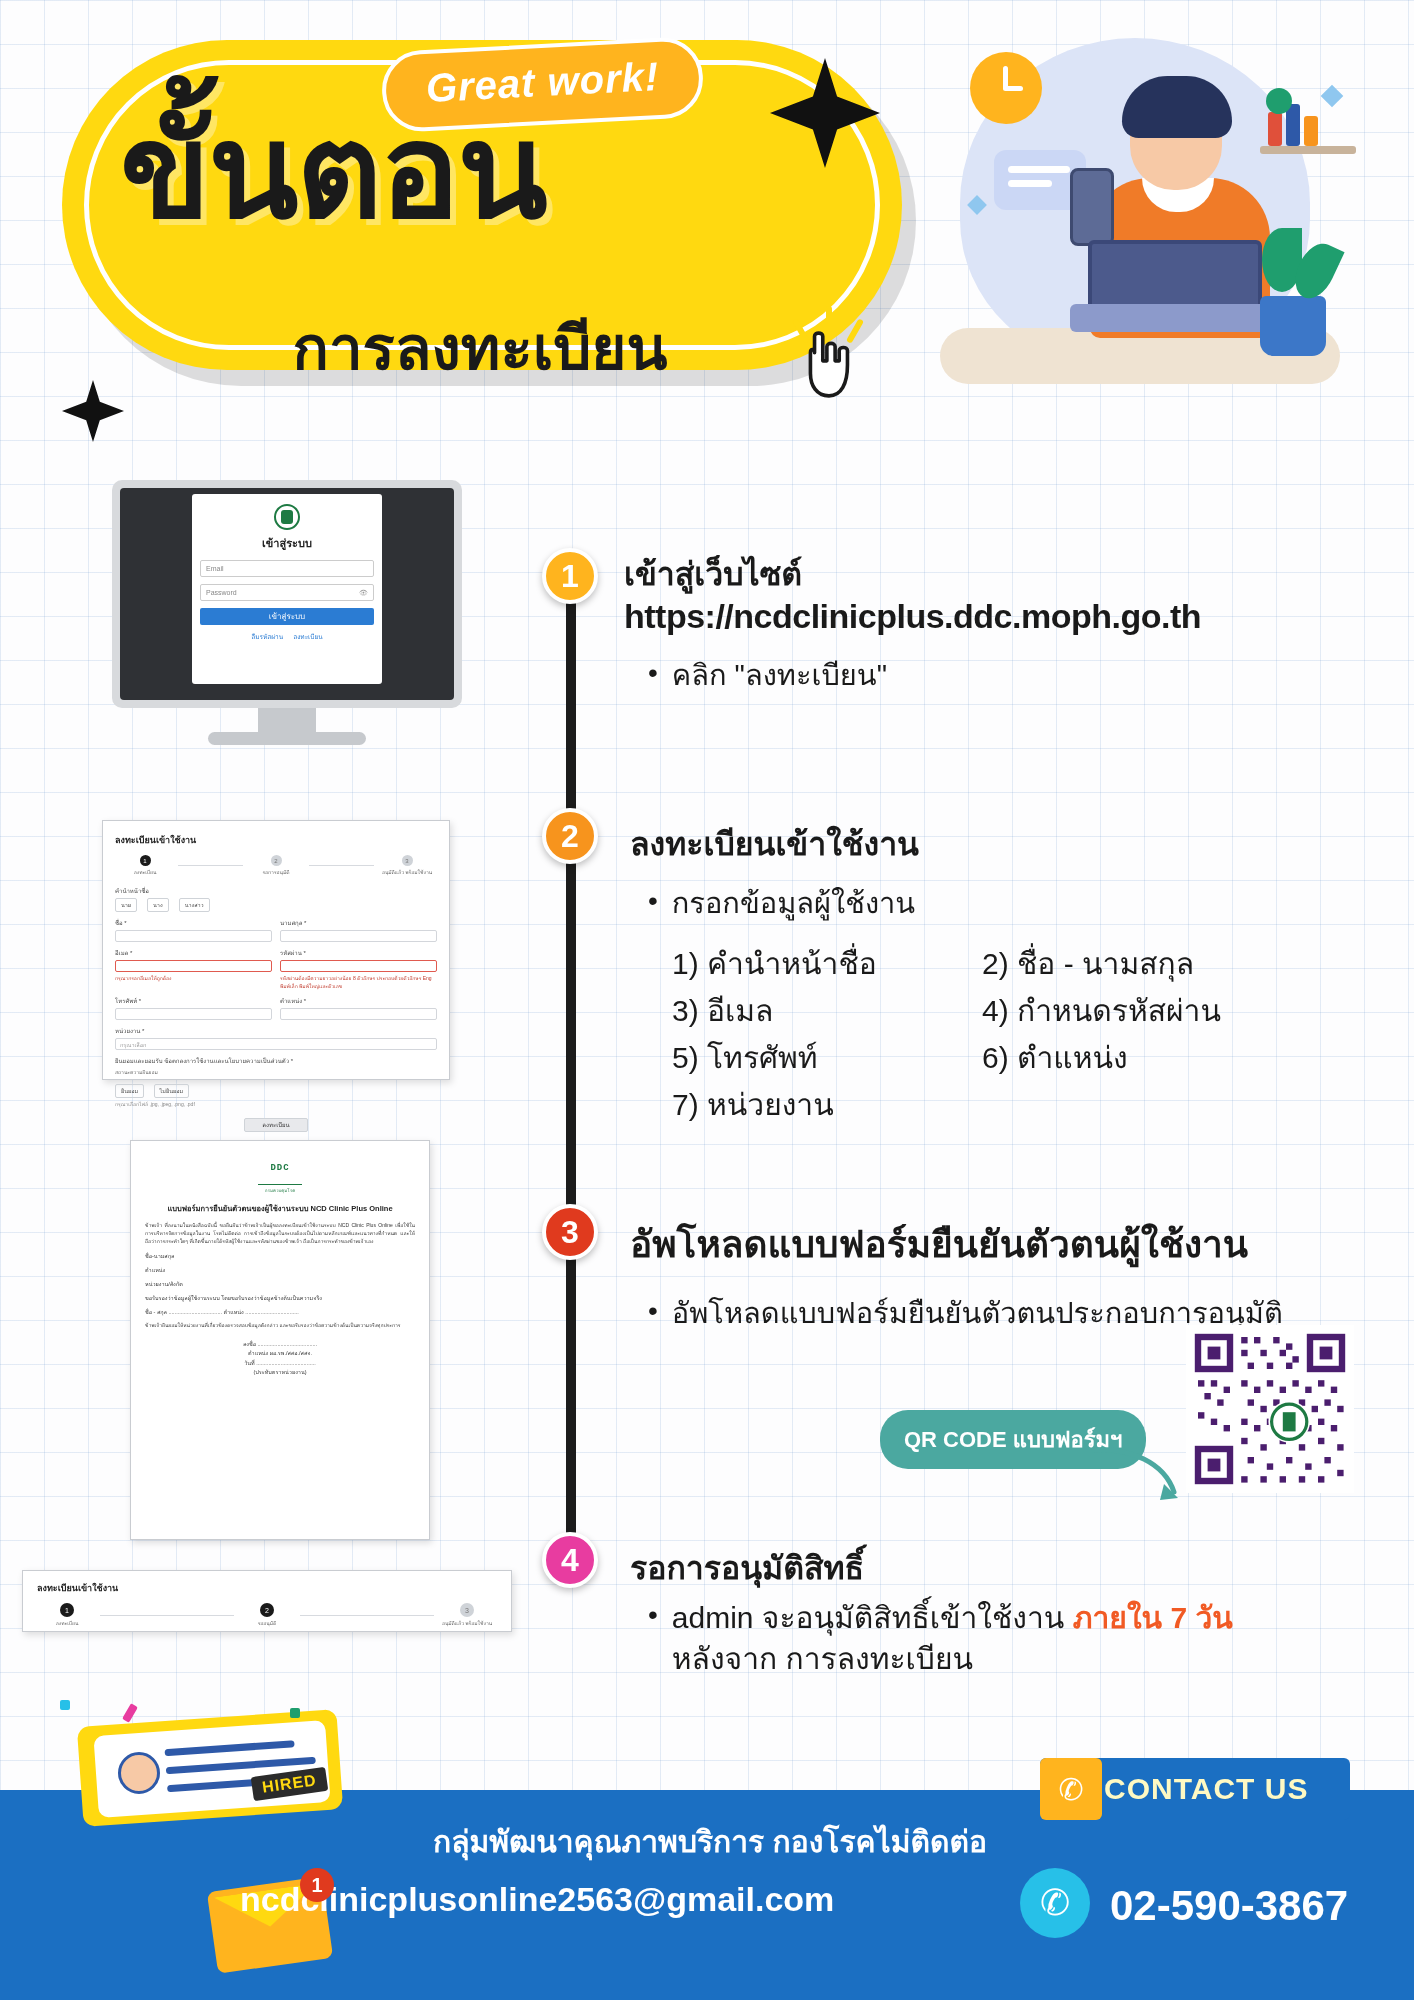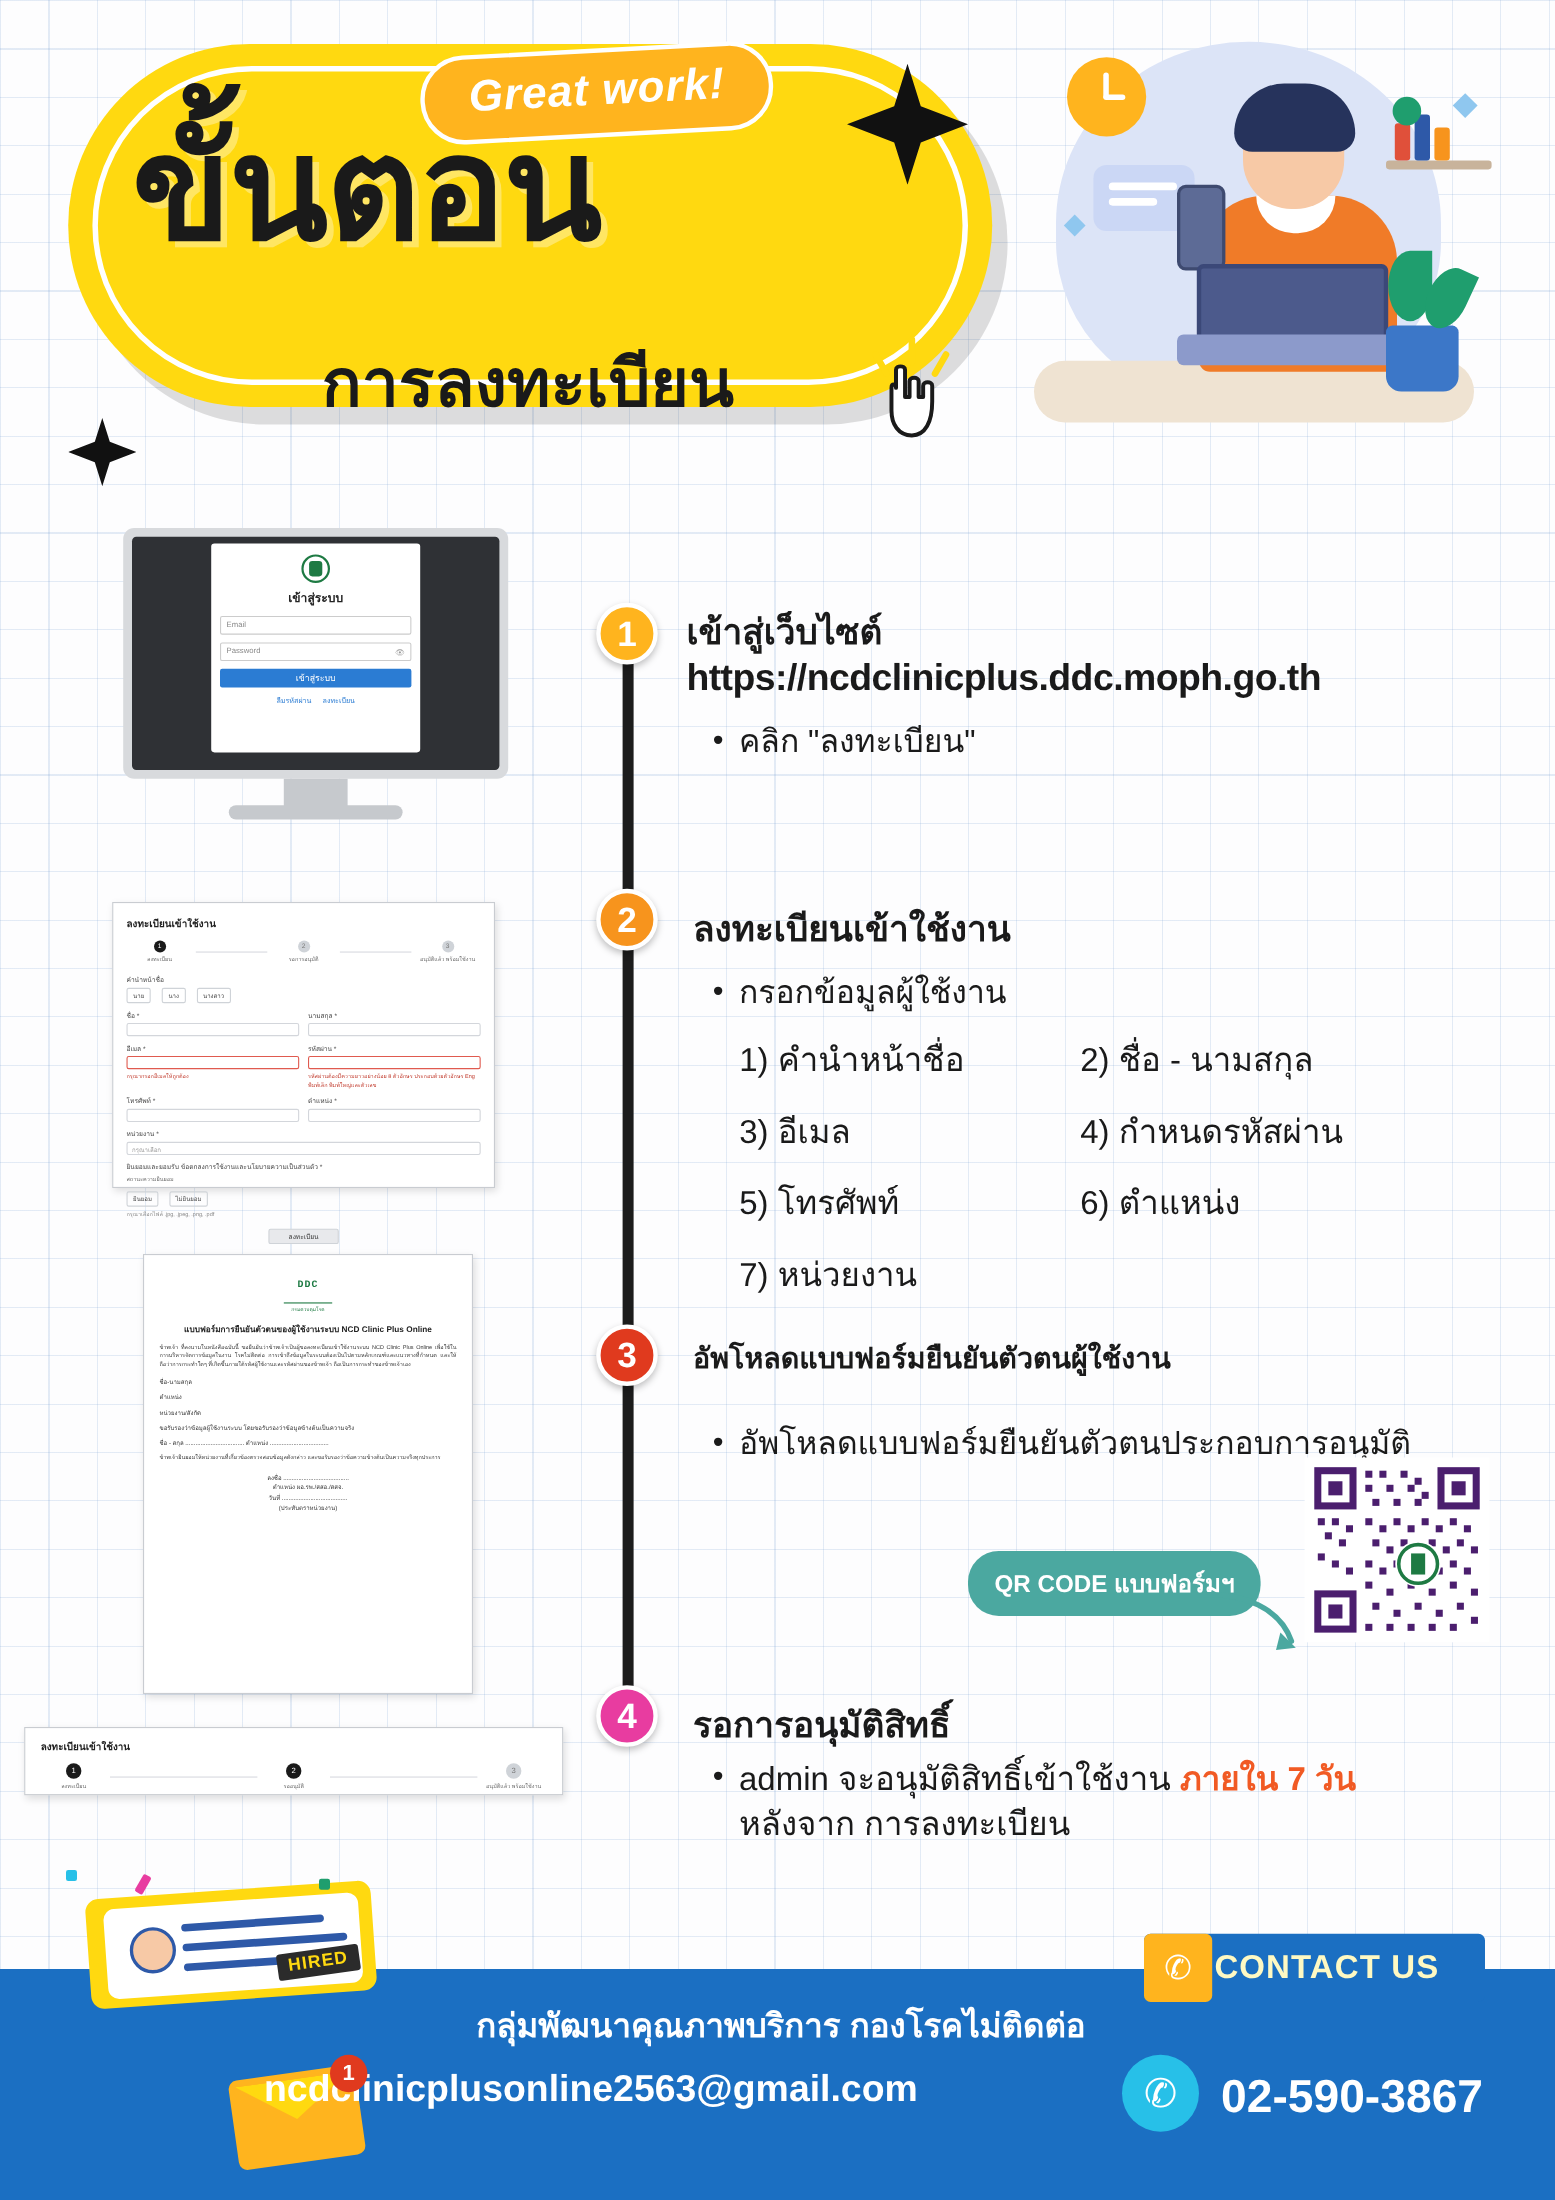--- a/index.html
+++ b/index.html
@@ -166,26 +166,26 @@
   
   .s1-title { left:624px; top:548px; }
   .s1-url { left:624px; top:594px; font-size:34px; font-weight:bold; color:#1a1a1a; letter-spacing:-0.5px; }
   .s1-bullet { left:648px; top:656px; }
 
   
   .s2-title { left:630px; top:818px; }
   .s2-bullet { left:648px; top:884px; }
   .s2-grid {
     position:absolute; left:672px; top:940px; width:640px;
-    display:grid; grid-template-columns: 310px 330px; row-gap:18px;
+    display:grid; grid-template-columns: 310px 330px; 
     font-size:30px; color:#1a1a1a;
   }
 
   
-  .s3-title { left:630px; top:1214px; font-size:26px; }
+  .s3-title { left:630px; top:1214px; font-size:37px; }
   .s3-bullet { left:648px; top:1294px; width:640px; }
   .s3-note { left:624px; top:1344px; font-size:27px; line-height:1.4; }
 
   .qr-pill {
     position:absolute; left:880px; top:1410px;
     background:#4BA8A0; color:#fff; font-size:22px; font-weight:bold;
     padding:12px 24px; border-radius:28px; white-space:nowrap;
   }
   .qr-box {
     position:absolute; left:1186px; top:1325px; width:168px; height:168px;

